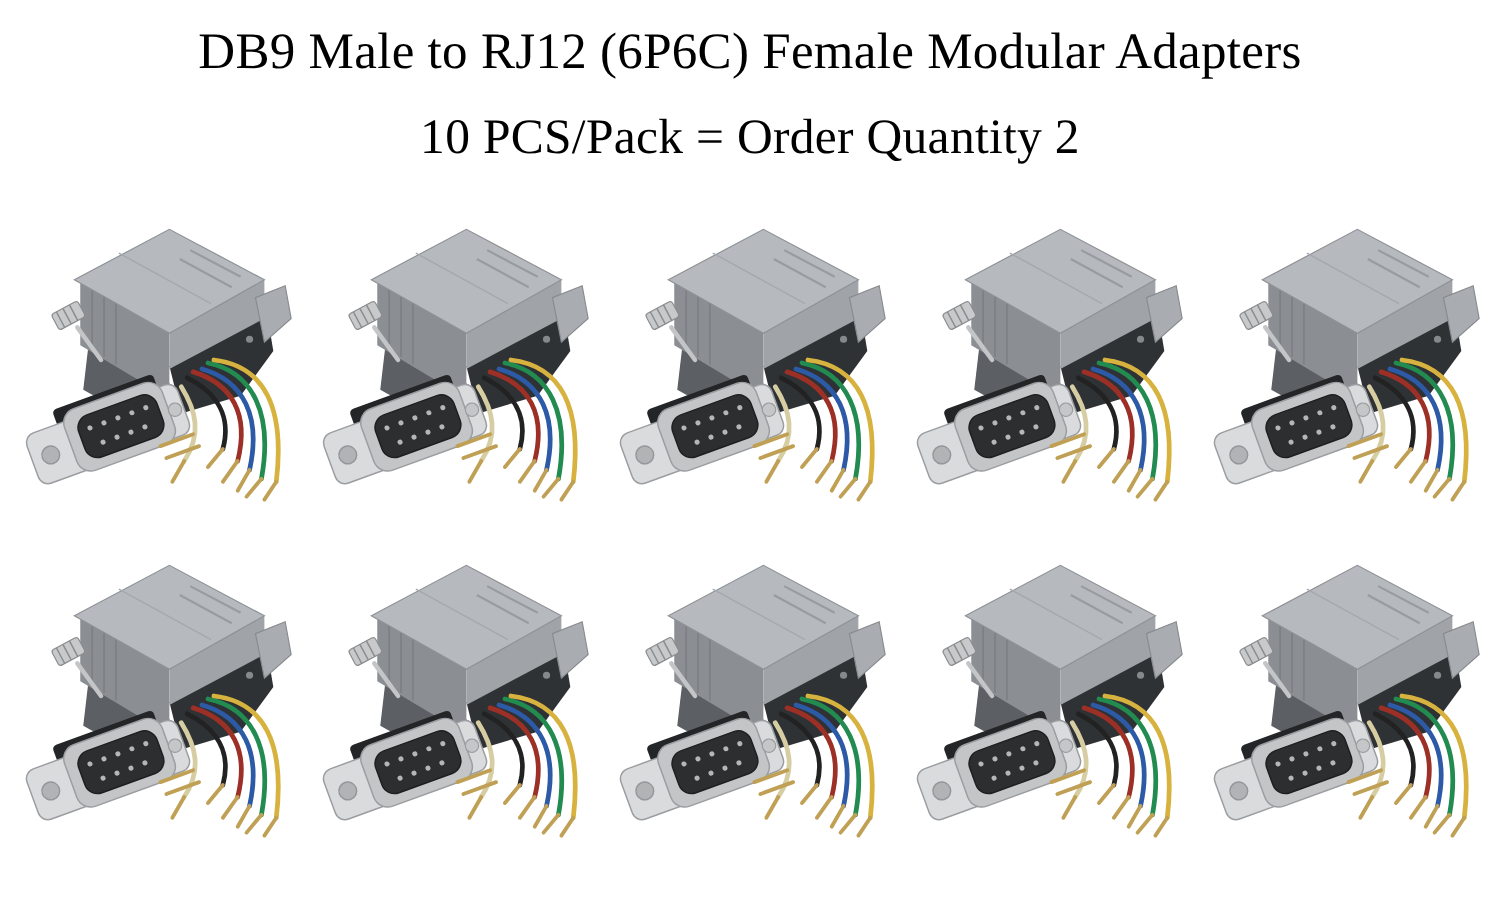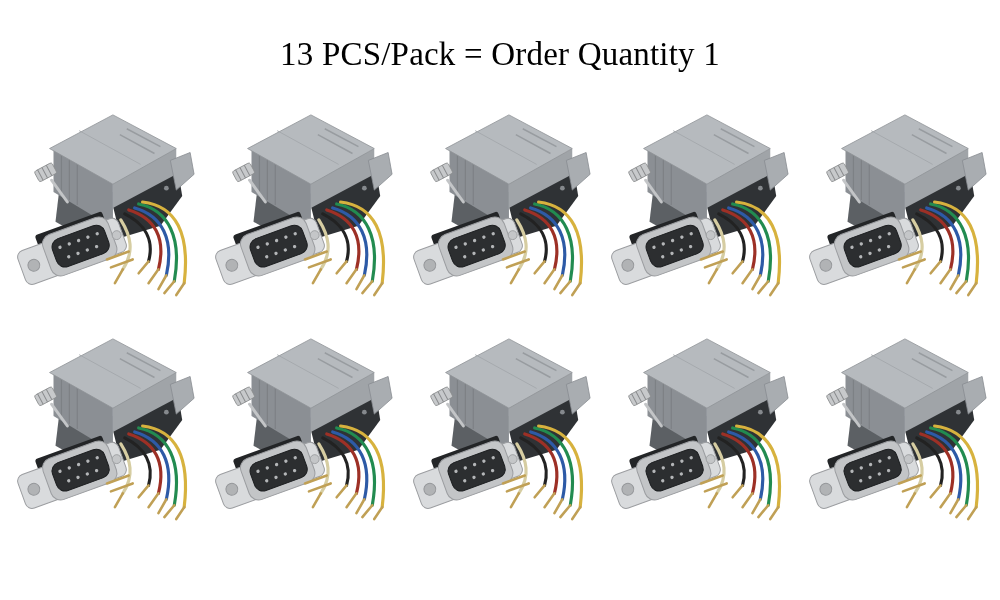--- a/index.html
+++ b/index.html
@@ -150,21 +150,22 @@
       <line class="crimp" x1="176" y1="182" x2="168" y2="194"></line>
 
       <line class="crimp" x1="120" y1="150" x2="98" y2="158"></line>
       <line class="crimp" x1="124" y1="158" x2="102" y2="166"></line>
     </g>
   </defs>
 </svg>
 
 <div class="page">
   <header class="titles">
-    <h2 class="pack-note">13 PCS/Pack = Order Quantity 1</h2>
+    <h1 class="product-title">DB9 Male to RJ12 (6P6C) Female Modular Adapters</h1>
+    <h2 class="pack-note">10 PCS/Pack = Order Quantity 2</h2>
   </header>
   <main class="grid">
     <div class="row">
   <figure class="cell" aria-label="Gray DB9 male to RJ12 (6P6C) female modular adapter with colored wires and gold crimp pins">
     <svg viewBox="0 0 190 200">
       <use href="#adapter-art"></use>
     </svg>
   </figure>
 
   <figure class="cell" aria-label="Gray DB9 male to RJ12 (6P6C) female modular adapter with colored wires and gold crimp pins">

